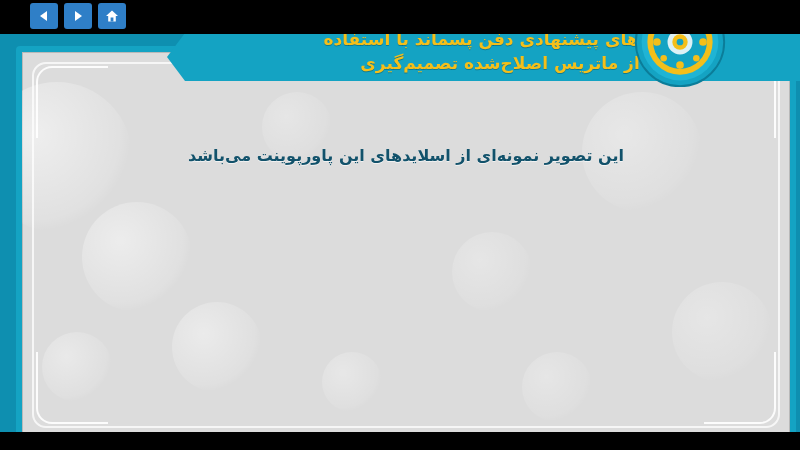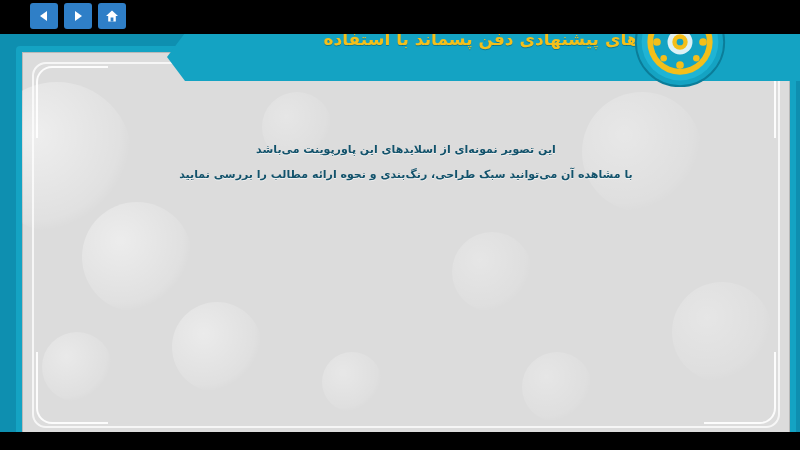--- a/index.html
+++ b/index.html
@@ -138,21 +138,21 @@
 
   #body-text {
     position: absolute;
     left: 40px;
     right: 40px;
     top: 86px;
     direction: rtl;
     text-align: center;
     color: #12526b;
     font-family: "DejaVu Sans", sans-serif;
-    font-size: 11px;
+    font-size: 16px;
     font-weight: bold;
     line-height: 2.25;
     text-shadow: 0 1px 0 rgba(255,255,255,.6);
   }
   #body-text p { margin: 0; }
 
   
   #bottombar {
     position: absolute;
     left: 0; bottom: 0;
@@ -181,27 +181,27 @@
     <div class="bokeh" style="left:500px; top:300px; width:70px; height:70px; opacity:.3;"></div>
     <div class="bokeh" style="left:240px; top:40px; width:70px; height:70px; opacity:.3;"></div>
 
     <div class="corner-deco" style="left:14px; top:14px; border-right:none; border-bottom:none; border-radius:16px 0 0 0;"></div>
     <div class="corner-deco" style="right:14px; top:14px; border-left:none; border-bottom:none; border-radius:0 16px 0 0;"></div>
     <div class="corner-deco" style="left:14px; bottom:14px; border-right:none; border-top:none; border-radius:0 0 0 16px;"></div>
     <div class="corner-deco" style="right:14px; bottom:14px; border-left:none; border-top:none; border-radius:0 0 16px 0;"></div>
 
     <div id="body-text">
       <p>این تصویر نمونه‌ای از اسلایدهای این پاورپوینت می‌باشد</p>
-      <p>با مشاهده آن می‌توانید سبک طراحی، رنگ‌بندی و نحوه ارائه مطالب را بررسی نمایید</p>
     </div>
   </div>
 
   <div id="title-band">
     <div class="title-line">کامل ارزیابی پیامدهای زیست‌محیطی</div>
     <div class="title-line">محل‌های پیشنهادی دفن پسماند با استفاده</div>
+    <div class="title-line" id="title-line-3">از ماتریس اصلاح‌شده تصمیم‌گیری</div>
   </div>
 
   <svg id="medallion" viewBox="0 0 100 100">
     <circle cx="50" cy="50" r="46" fill="#14a3c3" stroke="#0b7d99" stroke-width="2"></circle>
     <circle cx="50" cy="50" r="40" fill="#1fb4d4"></circle>
     <circle cx="50" cy="50" r="34" fill="#f4bf1a"></circle>
     <circle cx="50" cy="50" r="28" fill="#14a3c3"></circle>
     <g fill="#f4bf1a">
       <circle cx="50" cy="26" r="4"></circle>
         <circle cx="50" cy="74" r="4"></circle>

